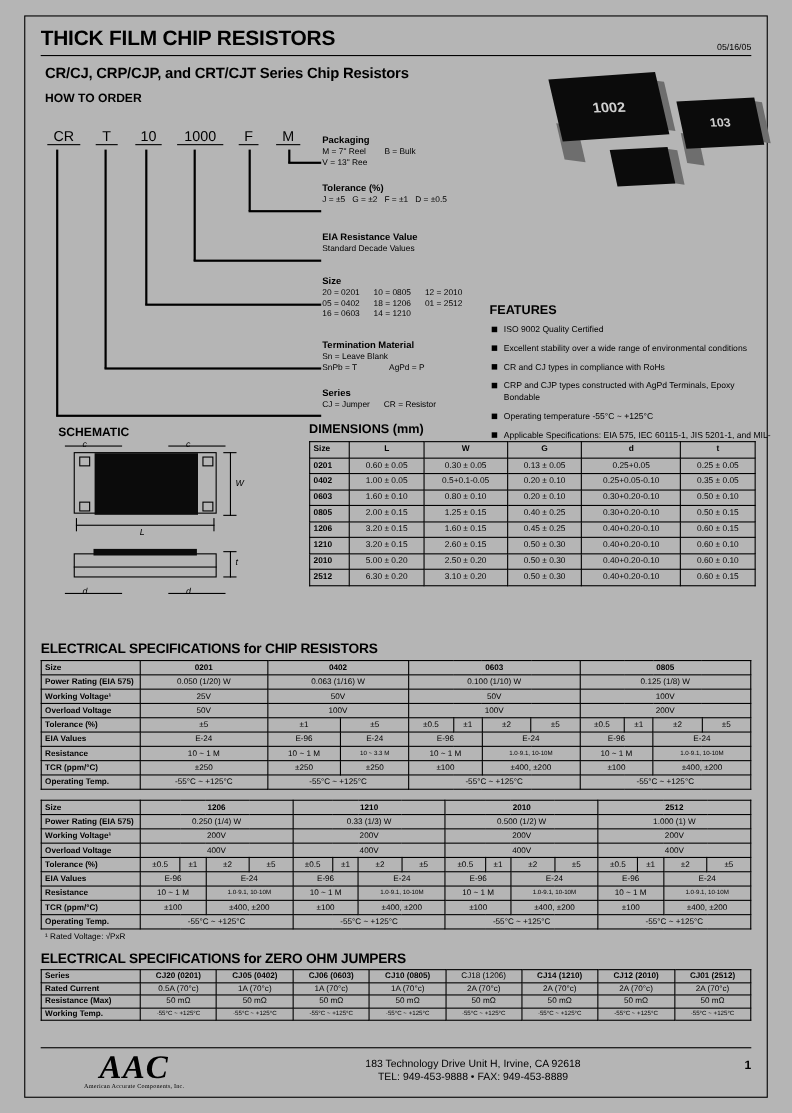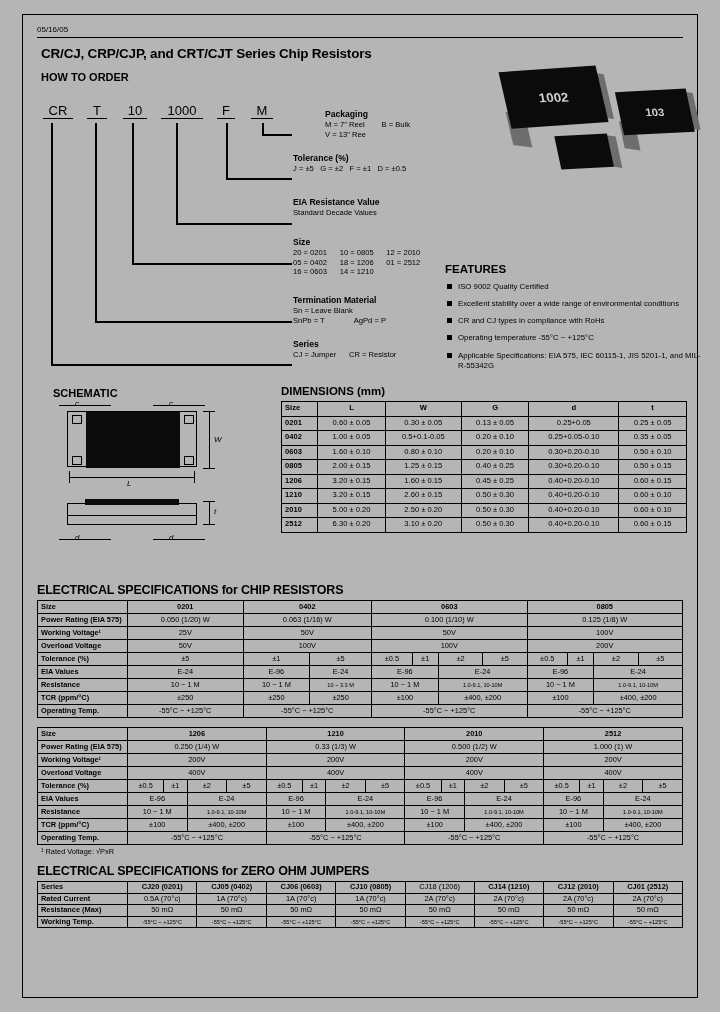--- a/index.html
+++ b/index.html
@@ -100,20 +100,21 @@
   .addr { text-align:center; font-size:9.5px; line-height:1.35; padding-top:5px; flex:1; }
   .pgno { font-size:11px; font-weight:bold; width:30px; text-align:right; padding-top:6px; }
 </style>
 </head>
 <body>
 
 <div class="page">
 <div class="inner">
 
   <div class="hdr">
+    <h1>THICK FILM CHIP RESISTORS</h1>
     <div class="date">05/16/05</div>
   </div>
   <div class="rule"></div>
   <div class="subtitle">CR/CJ,  CRP/CJP, and CRT/CJT Series Chip Resistors</div>
 
   <div class="photo">
     <div class="chip" style="left:4px; top:8px; width:104px; height:72px; transform:rotate(-13deg);">
       <div class="term" style="left:80px; top:14px; width:22px; height:46px; transform:skewY(20deg);"></div>
       <div class="term" style="left:-2px; top:36px; width:18px; height:34px; transform:skewY(20deg);"></div>
       <div class="chipbody" style="width:96px; height:58px; transform:skewY(9deg);">
@@ -158,21 +159,21 @@
       <div class="leader" style="left:89px;  top:20px;  width:1.5px; height:141px;"></div>
       <div class="leader" style="left:89px;  top:160px; width:160px; height:1.5px;"></div>
 
       <div class="leader" style="left:52px;  top:20px;  width:1.5px; height:199px;"></div>
       <div class="leader" style="left:52px;  top:218px; width:197px; height:1.5px;"></div>
 
       <div class="leader" style="left:8px;   top:20px;  width:1.5px; height:242px;"></div>
       <div class="leader" style="left:8px;   top:261px; width:241px; height:1.5px;"></div>
     </div>
 
-    <div class="ann" style="left:256px; top:22px;margin-left:32px;">
+    <div class="ann" style="left:256px; top:22px;">
       <b>Packaging</b>
       <div class="cols">M = 7" Reel        B = Bulk</div>
       <div class="cols">V = 13" Ree</div>
     </div>
 
     <div class="ann" style="left:256px; top:66px;">
       <b>Tolerance (%)</b>
       <div class="cols">J = ±5   G = ±2   F = ±1   D = ±0.5</div>
     </div>
 
@@ -205,20 +206,24 @@
         <div class="bullet"></div>
         <div>ISO 9002 Quality Certified</div>
       </div>
       <div class="feat">
         <div class="bullet"></div>
         <div>Excellent stability over a wide range of environmental conditions</div>
       </div>
       <div class="feat">
         <div class="bullet"></div>
         <div>CR and CJ types in compliance with RoHs</div>
+      </div>
+      <div class="feat">
+        <div class="bullet"></div>
+        <div>CRP and CJP types constructed with AgPd Terminals, Epoxy Bondable</div>
       </div>
       <div class="feat">
         <div class="bullet"></div>
         <div>Operating temperature -55°C ~ +125°C</div>
       </div>
       <div class="feat">
         <div class="bullet"></div>
         <div>Applicable Specifications: EIA 575,  IEC 60115-1, JIS 5201-1, and MIL-R-55342G</div>
       </div>
     </div>
@@ -575,15 +580,29 @@
               <td class="tiny">-55°C ~ +125°C</td>
               <td class="tiny">-55°C ~ +125°C</td>
               <td class="tiny">-55°C ~ +125°C</td>
               <td class="tiny">-55°C ~ +125°C</td>
               <td class="tiny">-55°C ~ +125°C</td>
             </tr>
           </tbody>
         </table>
   </div>
 
+  <div class="footer">
+    <div class="fline"></div>
+    <div class="frow">
+      <div class="logo">
+        <div class="aac">AAC</div>
+        <div class="sub">American Accurate Components, Inc.</div>
+      </div>
+      <div class="addr">
+        <div>183 Technology Drive Unit H, Irvine, CA 92618</div>
+        <div>TEL: 949-453-9888 • FAX: 949-453-8889</div>
+      </div>
+      <div class="pgno">1</div>
+    </div>
+  </div>
 
 </div>
 </div>
 
 </body></html>

